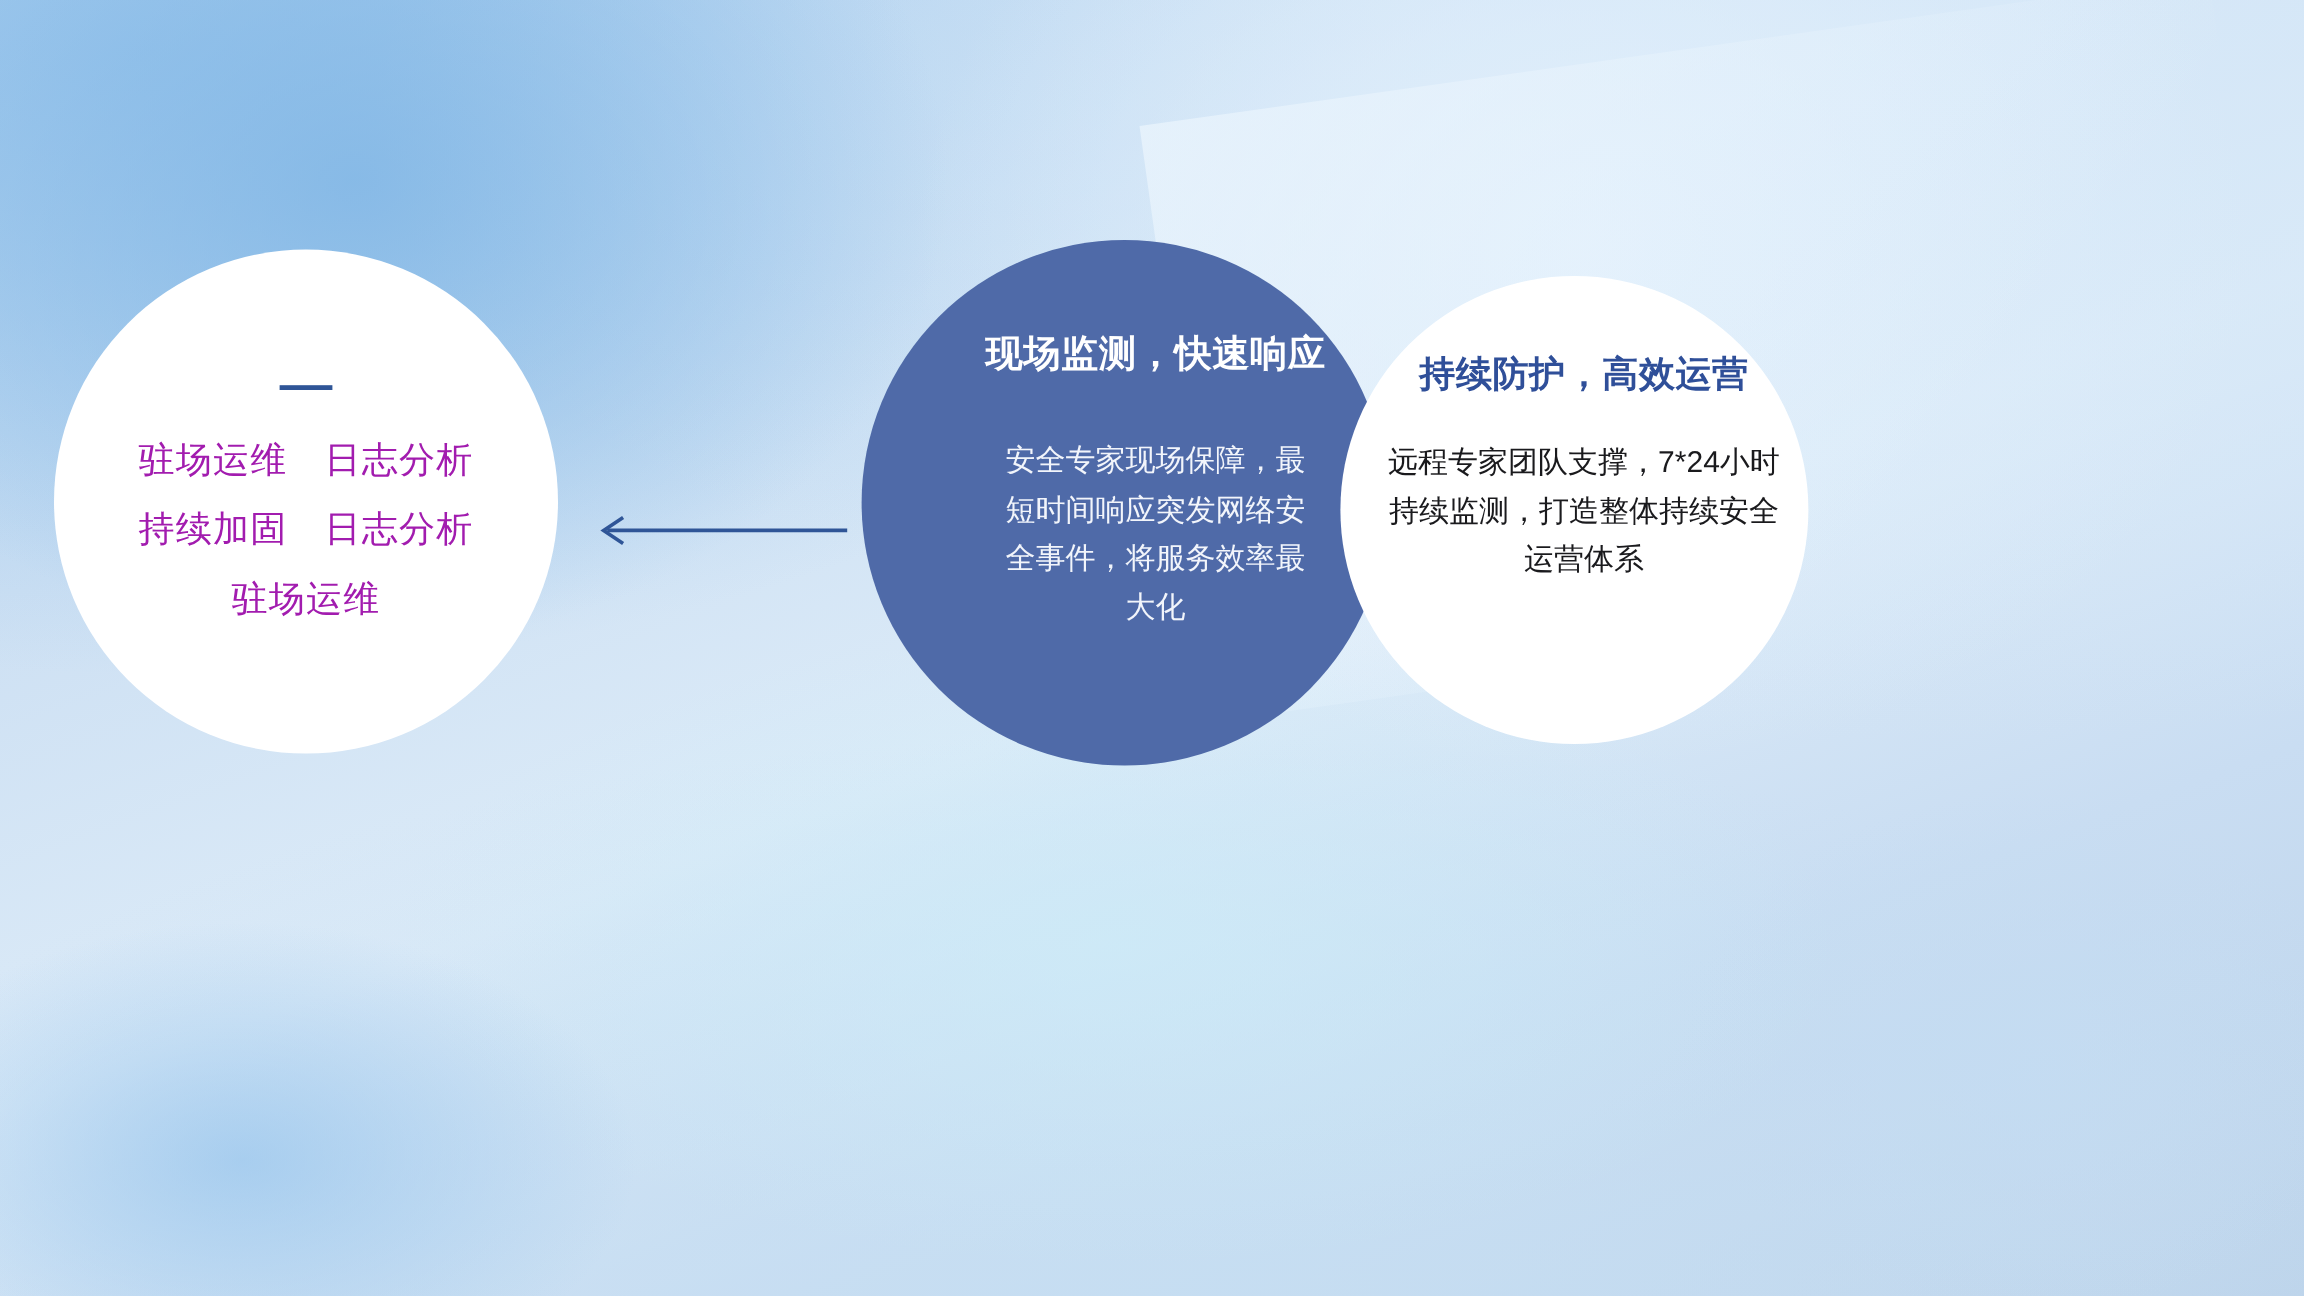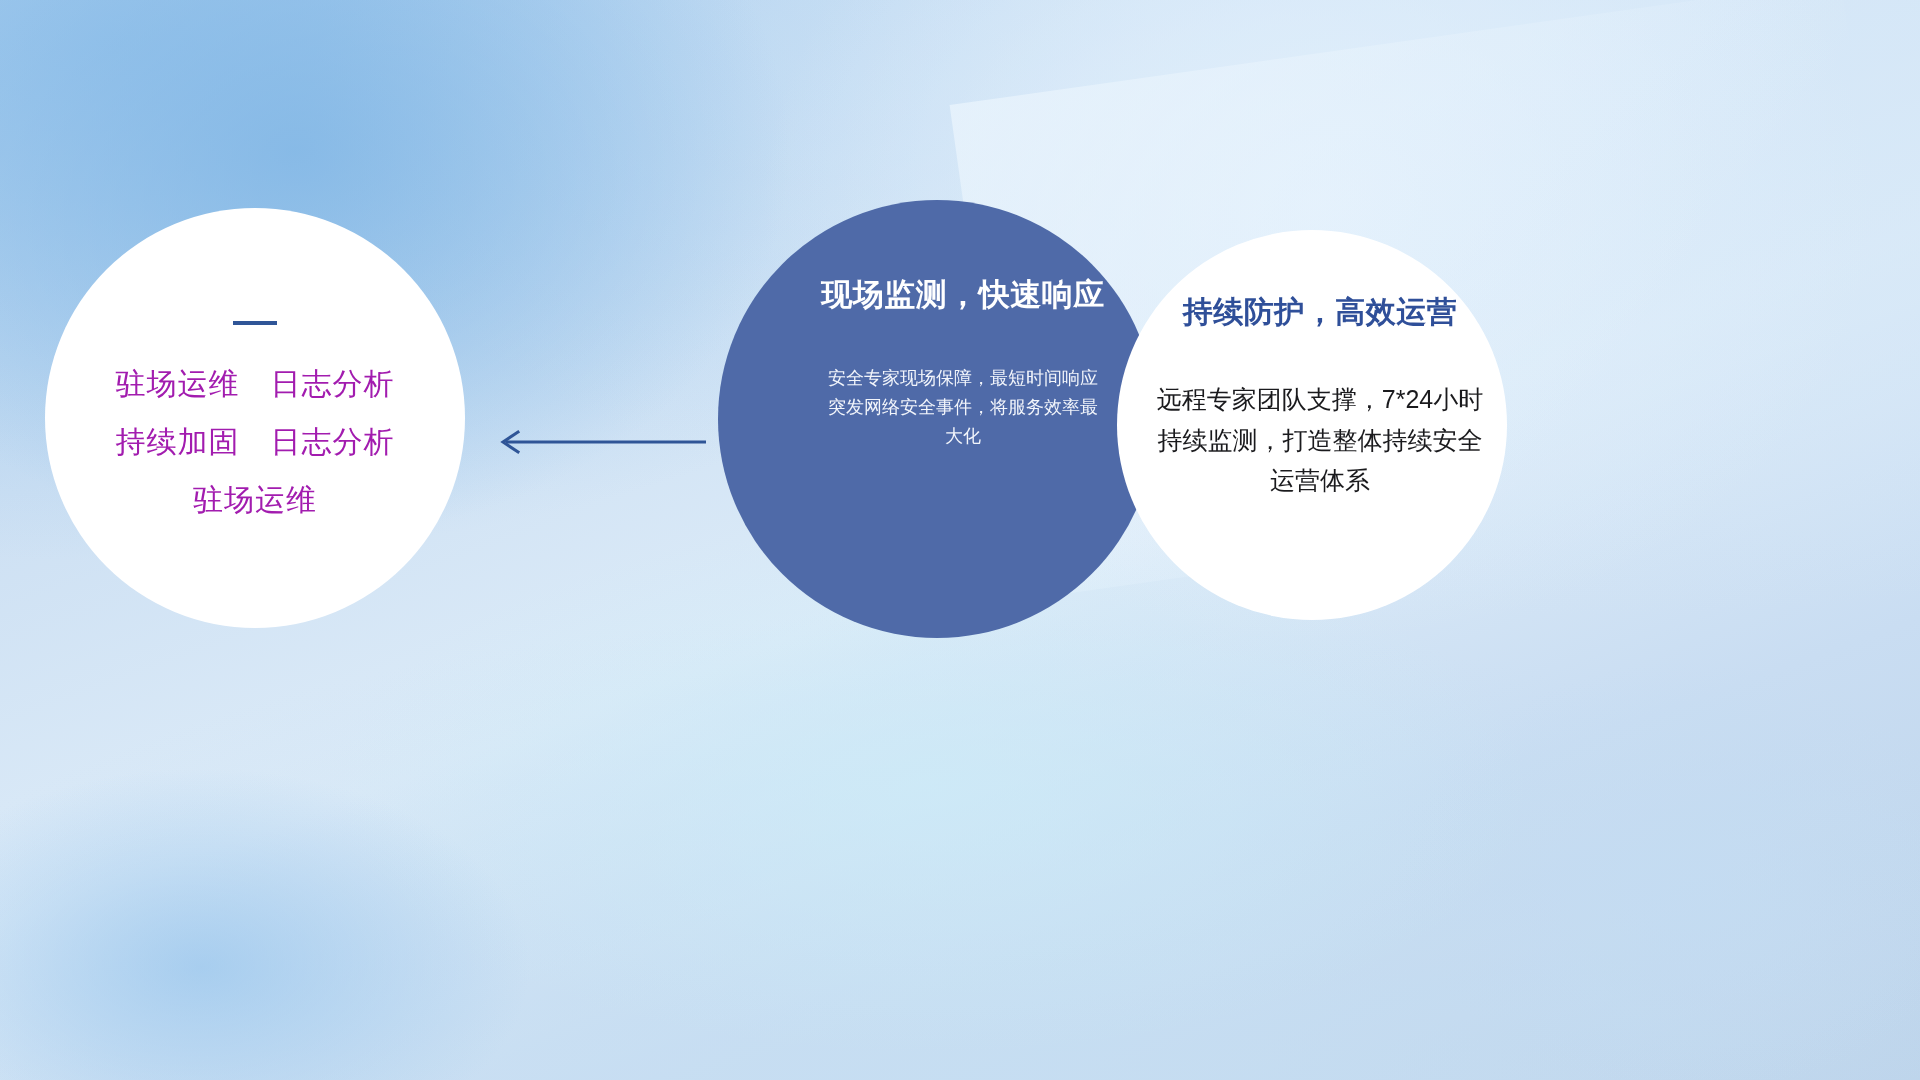--- a/index.html
+++ b/index.html
@@ -125,37 +125,37 @@
     font-size: 31px;
     font-weight: bold;
     color: #ffffff;
     letter-spacing: 0.5px;
     white-space: nowrap;
     margin-bottom: 48px;
     position: relative;
     left: 26px;
   }
   .body-onsite {
-    font-size: 18px;
+    font-size: 25px;
     color: #f2f5fb;
     line-height: 1.62;
     text-align: center;
     width: 270px;
     position: relative;
     left: 26px;
   }
 
   
   .title-continuous {
     font-size: 30px;
     font-weight: bold;
     color: #2f4f99;
     letter-spacing: 0.5px;
     white-space: nowrap;
-    margin-bottom: 46px;
+    margin-bottom: 32px;
     position: relative;
     left: 8px;
   }
   .body-continuous {
     font-size: 25px;
     color: #1a1a1d;
     line-height: 1.62;
     text-align: center;
     width: 338px;
     position: relative;

